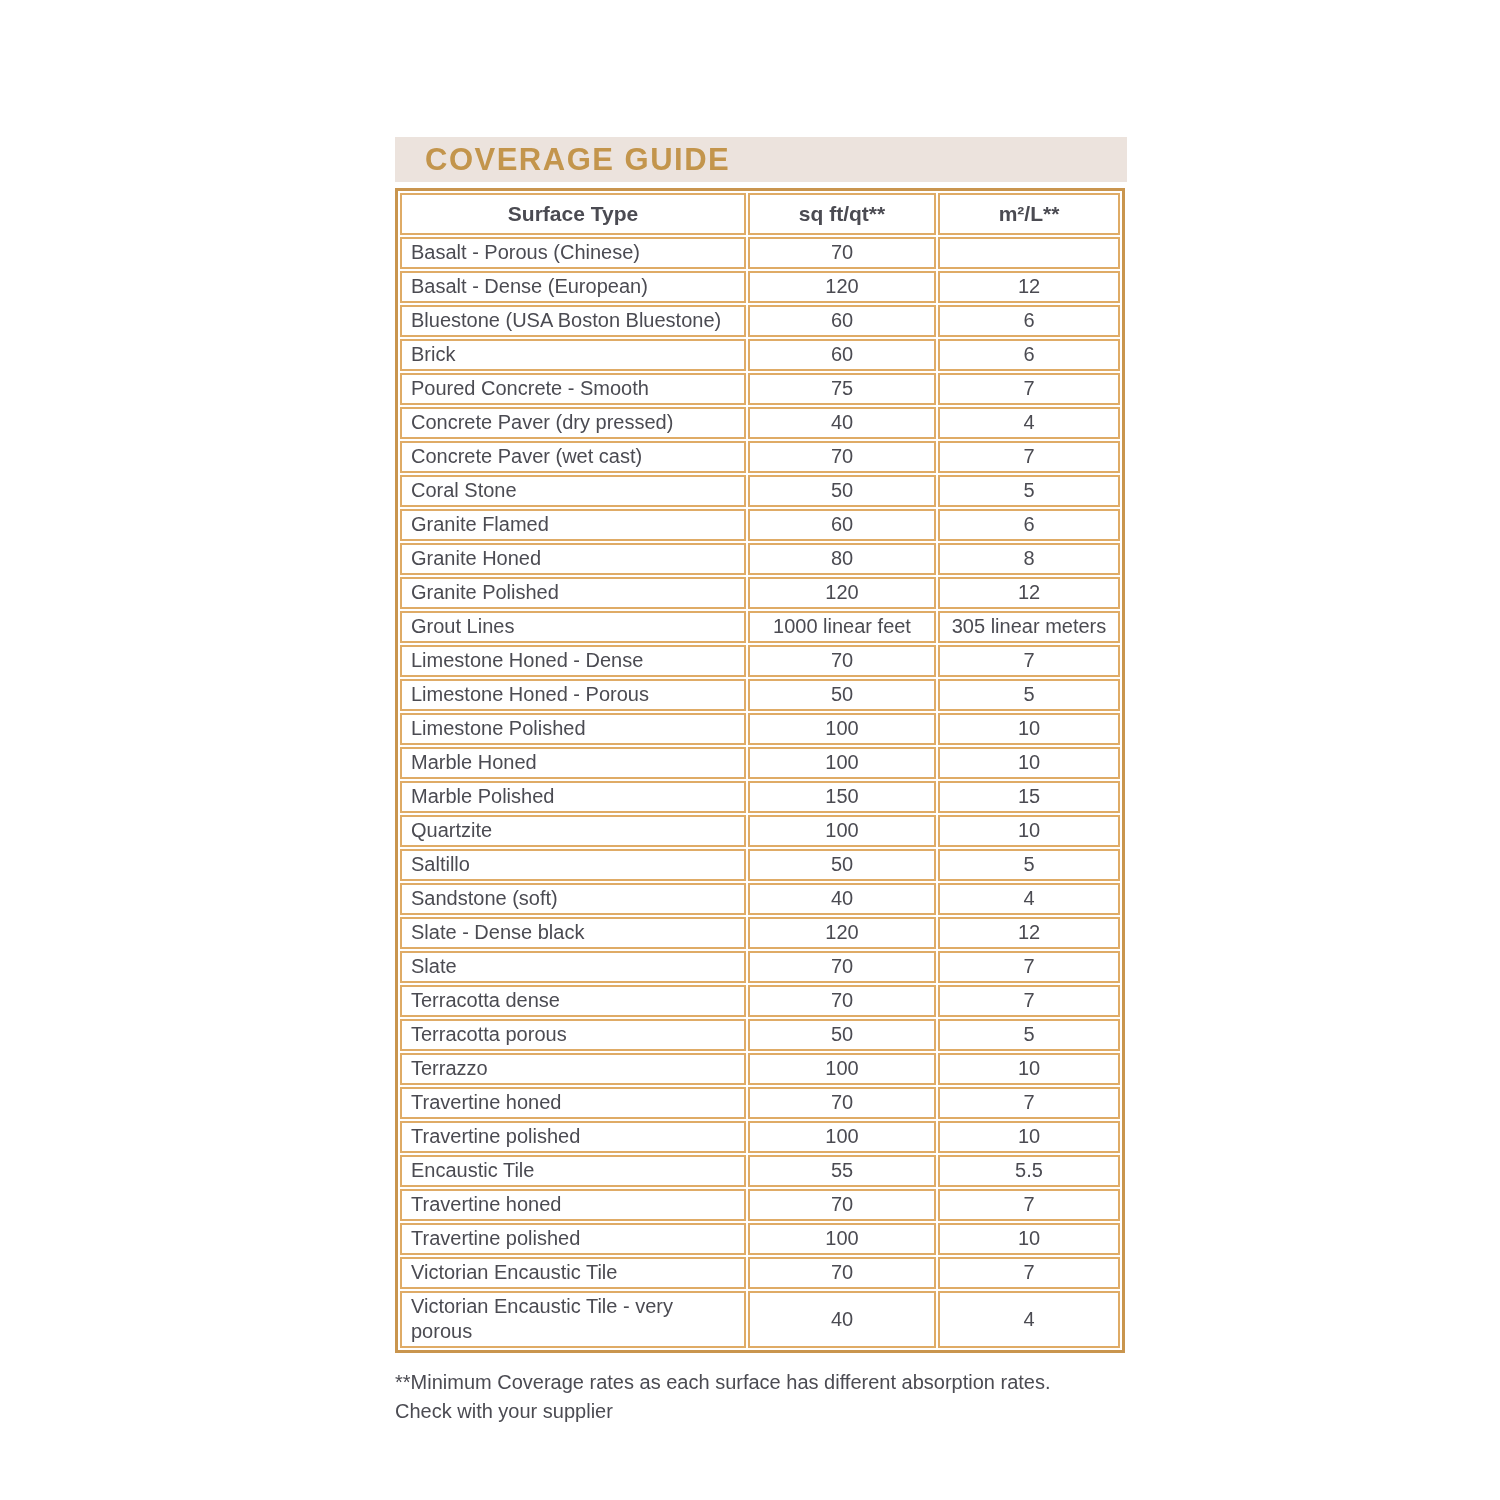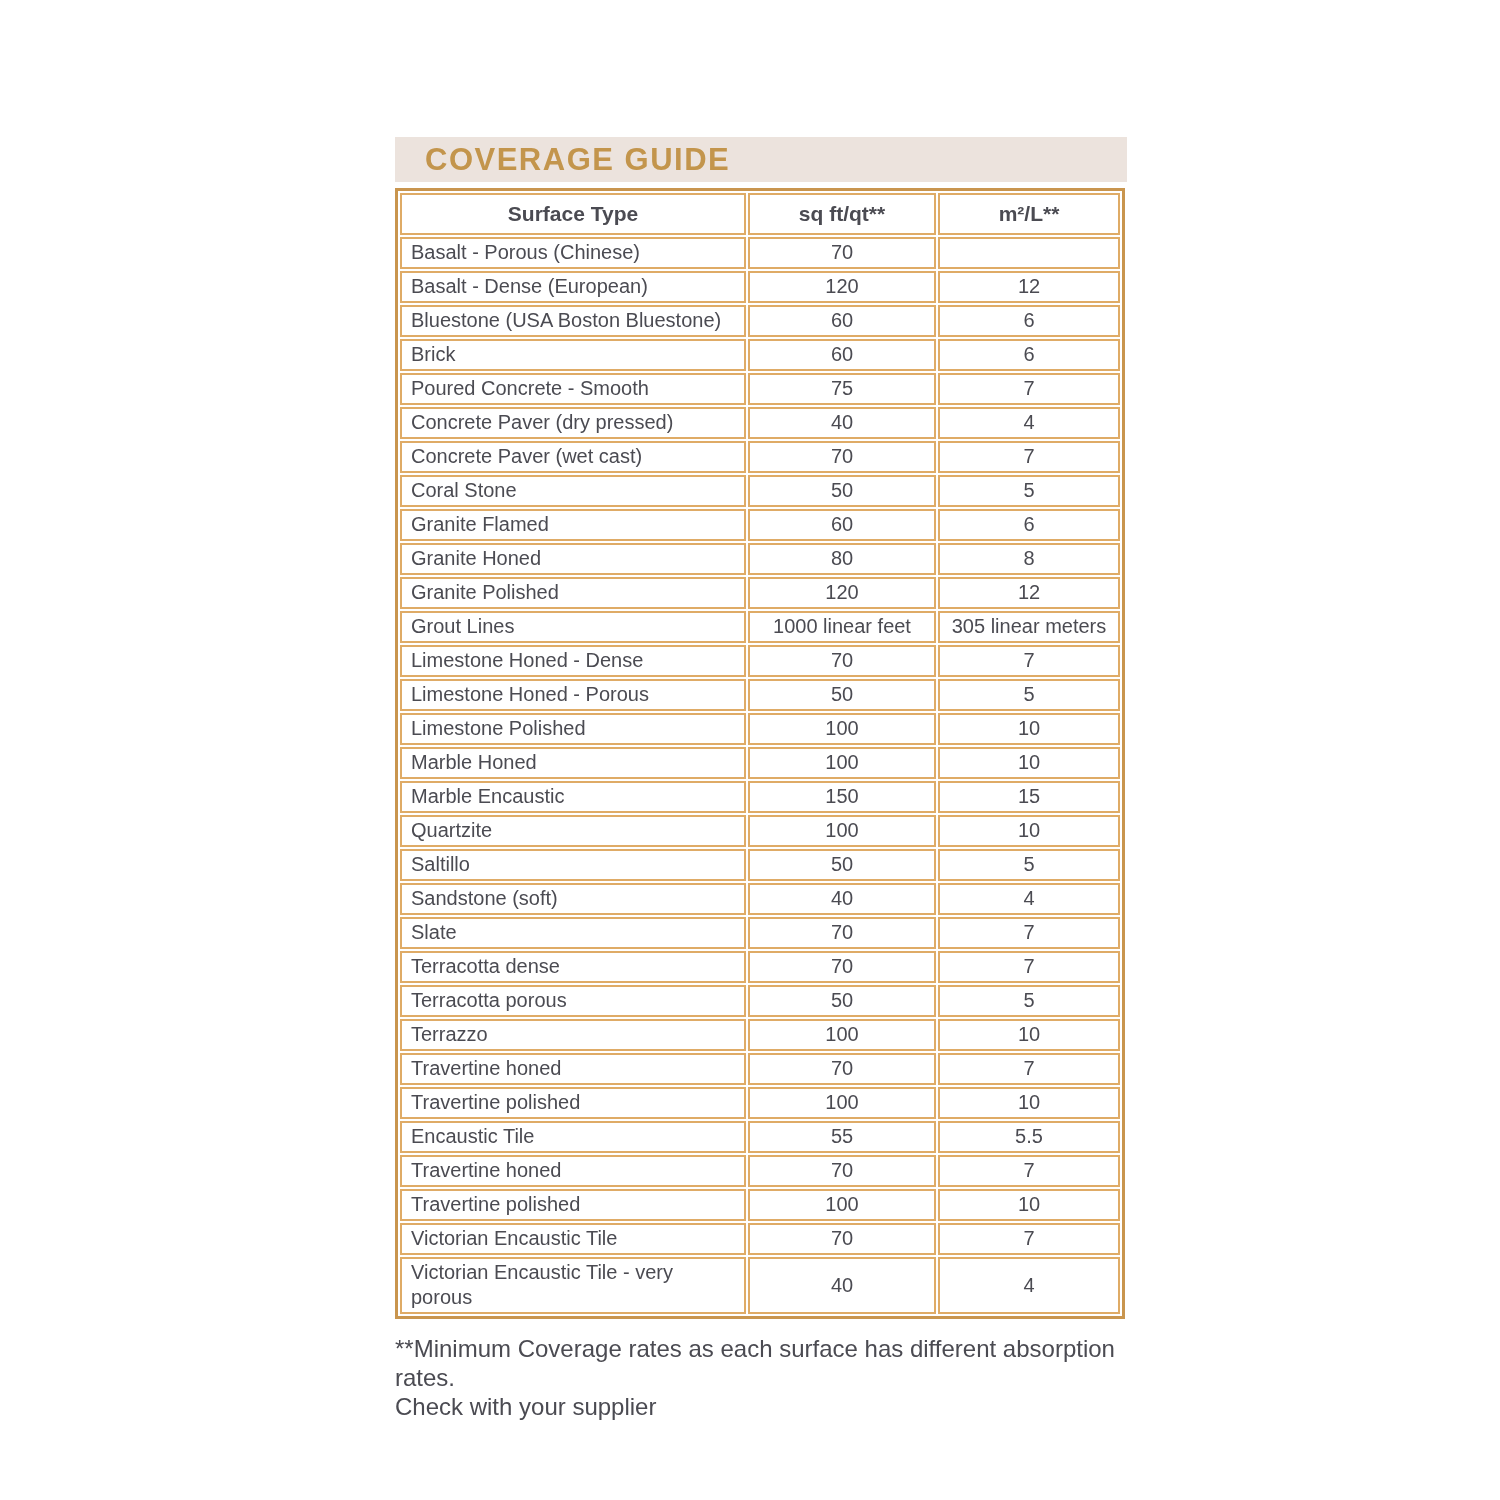--- a/index.html
+++ b/index.html
@@ -61,21 +61,21 @@
     line-height: 25px;
     padding: 1px 6px 2px 9px;
     text-align: left;
   }
   table.coverage td.num {
     text-align: center;
     padding: 1px 4px 2px 4px;
   }
   .footnote {
     margin: 15px 0 0 0;
-    font-size: 24px;
+    font-size: 20px;
     line-height: 29px;
     color: #4b4b52;
   }
   .footnote p { margin: 0; }
 </style>
 </head>
 <body>
 
 <div class="page">
 
@@ -171,38 +171,43 @@
           <td>Limestone Polished</td>
           <td class="num">100</td>
           <td class="num">10</td>
         </tr>
         <tr>
           <td>Marble Honed</td>
           <td class="num">100</td>
           <td class="num">10</td>
         </tr>
         <tr>
-          <td>Marble Encaustic</td>
+          <td>Marble Polished</td>
           <td class="num">150</td>
           <td class="num">15</td>
         </tr>
         <tr>
           <td>Quartzite</td>
           <td class="num">100</td>
           <td class="num">10</td>
         </tr>
         <tr>
           <td>Saltillo</td>
           <td class="num">50</td>
           <td class="num">5</td>
         </tr>
         <tr>
           <td>Sandstone (soft)</td>
           <td class="num">40</td>
           <td class="num">4</td>
+        </tr>
+        <tr>
+          <td>Slate - Dense black</td>
+          <td class="num">120</td>
+          <td class="num">12</td>
         </tr>
         <tr>
           <td>Slate</td>
           <td class="num">70</td>
           <td class="num">7</td>
         </tr>
         <tr>
           <td>Terracotta dense</td>
           <td class="num">70</td>
           <td class="num">7</td>

